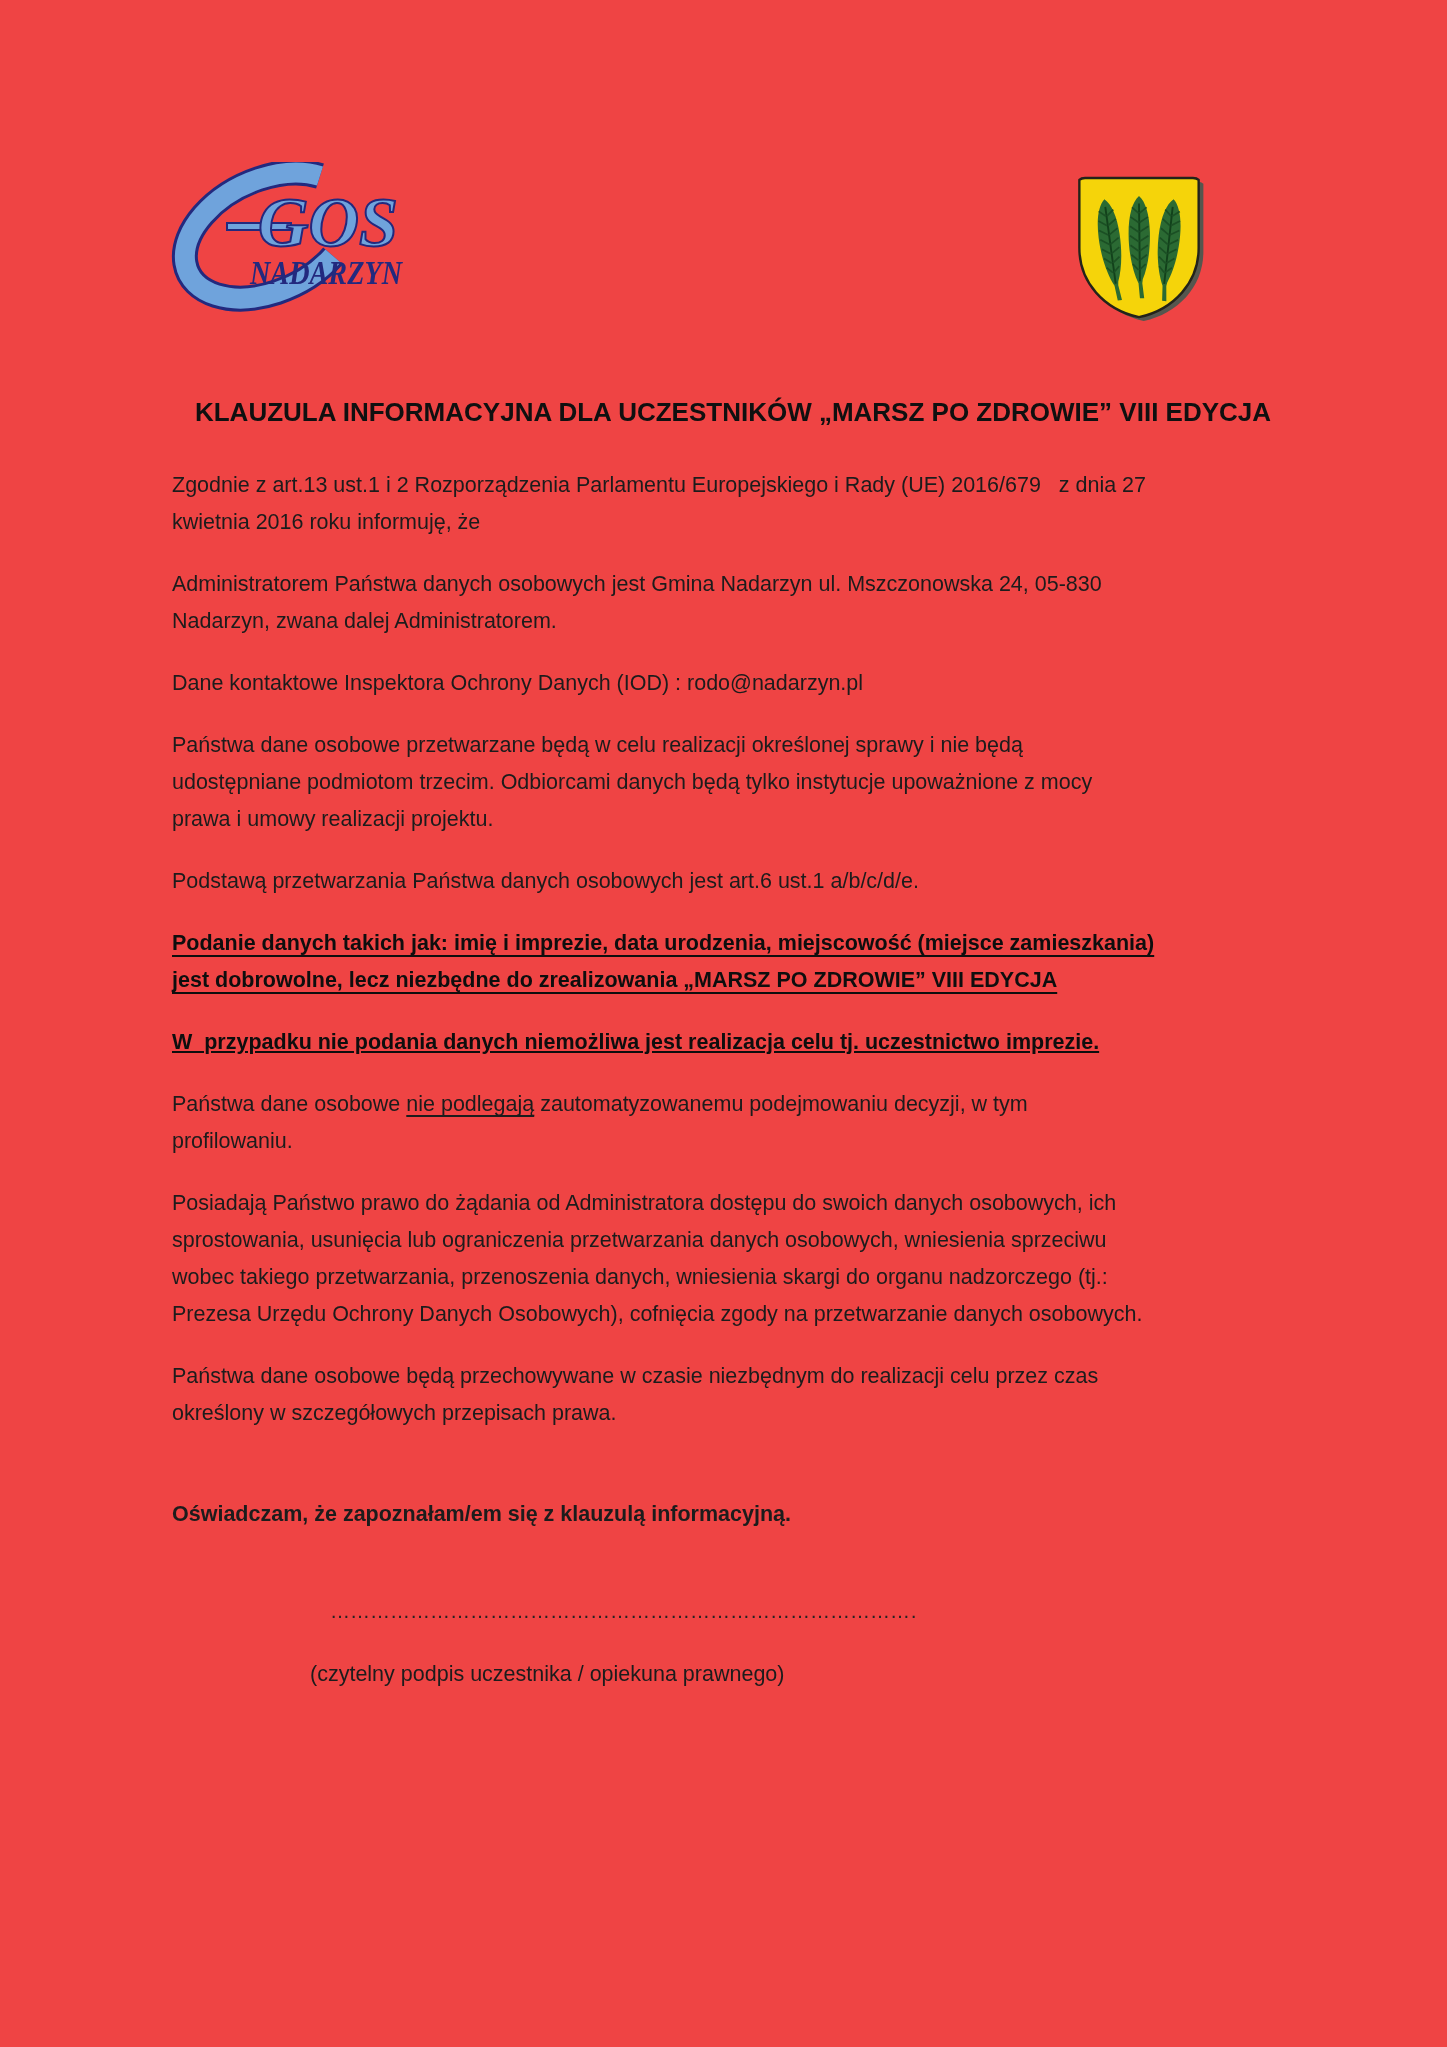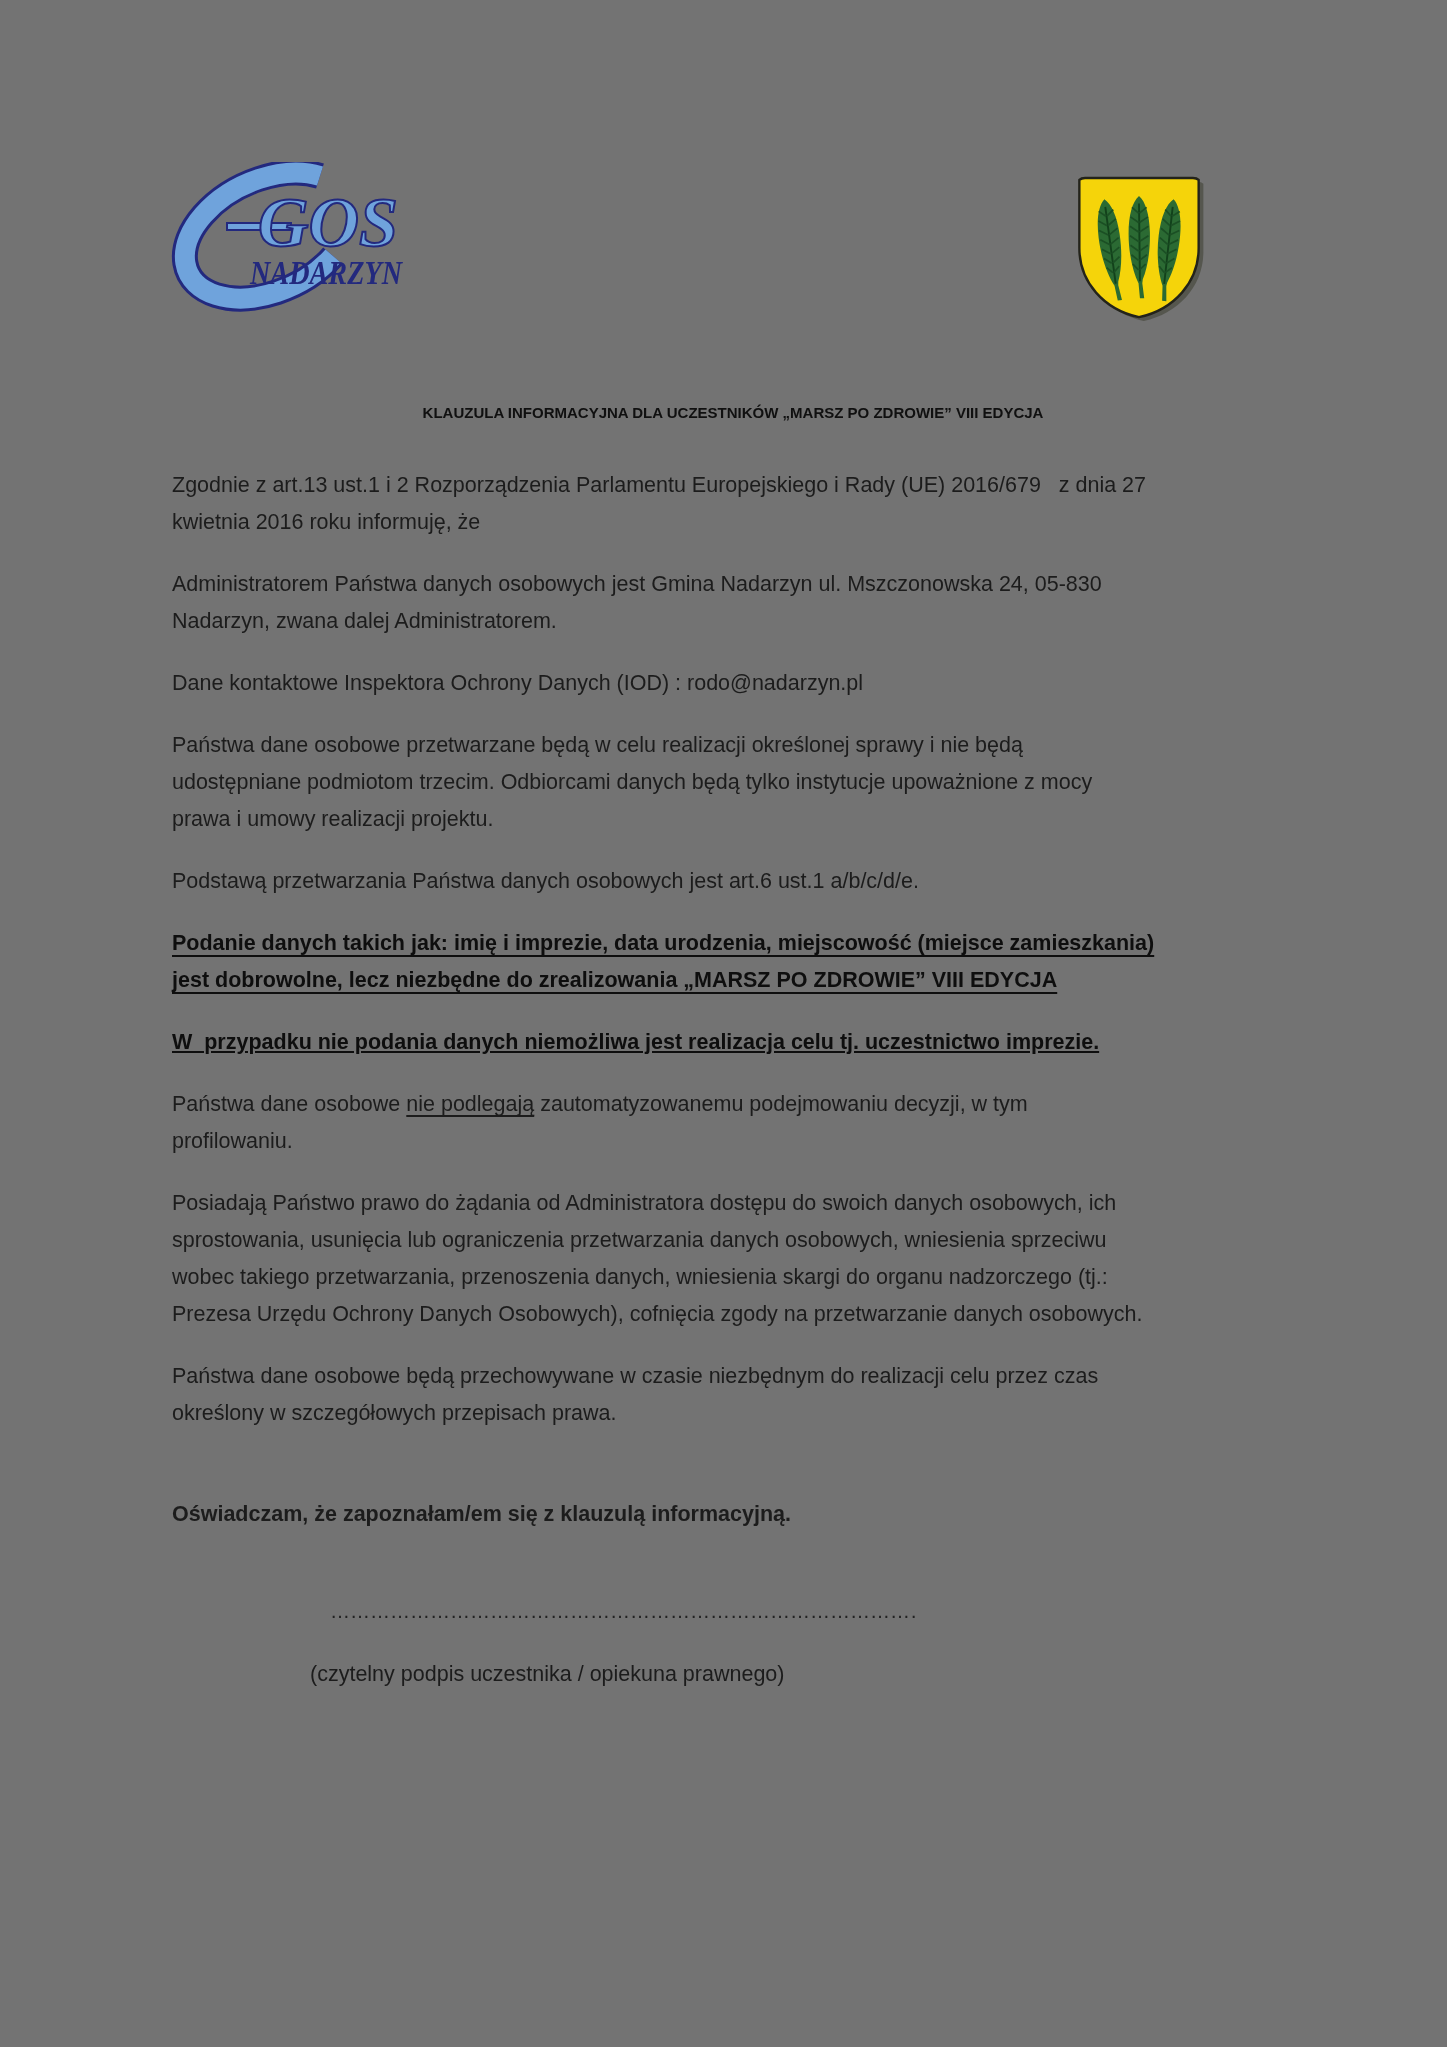--- a/index.html
+++ b/index.html
@@ -1,33 +1,33 @@
 <!DOCTYPE html>
 <html lang="pl"><head>
 <meta charset="utf-8">
 <style>
   html,body{margin:0;padding:0;background:#ffffff;}
   .page{
     position:relative;
     width:1447px;height:2047px;
-    background:#737373;
+    background:#ef4444;
     font-family:"Liberation Sans", sans-serif;
     color:#1c1c1c;
     overflow:hidden;
   }
   
   .gos-logo{position:absolute;left:170px;top:162px;width:238px;height:170px;}
   .crest{position:absolute;left:1068px;top:170px;width:142px;height:160px;}
   
   .content{
     position:absolute;left:172px;top:394px;width:1122px;
     font-size:21.5px;line-height:37px;
   }
   .doc-title{
-    font-size:15px;font-weight:700;color:#101010;
+    font-size:26px;font-weight:700;color:#101010;
     text-align:center;margin:0 0 36px 0;line-height:37px;
     white-space:nowrap;
   }
   .content p{
     margin:0 0 25px 0;
     white-space:pre-wrap;
   }
   .b{font-weight:700;color:#0e0e0e;text-decoration:underline;}
   .u{text-decoration:underline;text-decoration-thickness:2px;text-underline-offset:5px;}
   .u-inline{text-decoration:underline;text-decoration-thickness:1.5px;text-underline-offset:4px;}

